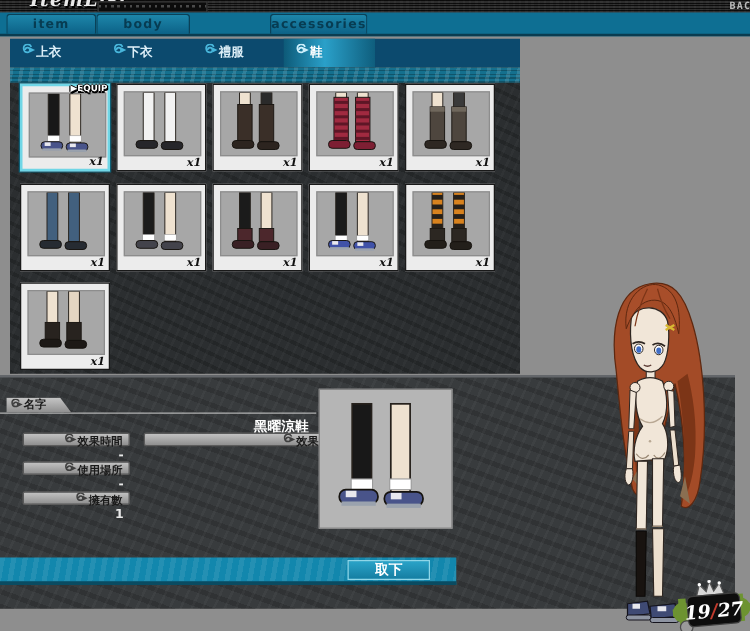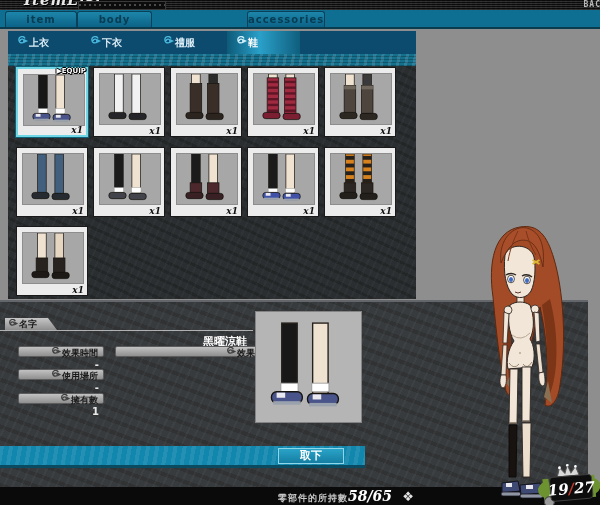--- a/index.html
+++ b/index.html
@@ -76,21 +76,21 @@
 
   <div id="top-strip">
     <span id="logo">ItemList</span>
     <span id="mini-box"></span>
     <span id="back-label">BAC</span>
   </div>
 
   <div id="tab-bar">
       <div class="tab" style="left: 5px; width: 70px;">item</div>
       <div class="tab" style="left: 77px; width: 73px;">body</div>
-      <div class="tab" style="left: 247px; width: 76px;">accessories</div>
+      <div class="tab" style="left: 216px; width: 76px;">accessories</div>
     </div>
 
   <div id="subtab-strip">
       <div class="subtab" style="left: 0px;"><svg viewBox="0 0 14 10" width="13" height="10">
     <path d="M4.5,5 a2,2 0 1,1 2,2 a3.4,3.4 0 1,1 3.2,-4.6" fill="none" stroke="#49b7dc" stroke-width="1.4"></path>
     <path d="M8.5,2.8 L13,5 L8.5,7.2 Z" fill="#49b7dc"></path>
         </svg><span>上衣</span></div>
       <div class="subtab" style="left: 73px;"><svg viewBox="0 0 14 10" width="13" height="10">
     <path d="M4.5,5 a2,2 0 1,1 2,2 a3.4,3.4 0 1,1 3.2,-4.6" fill="none" stroke="#49b7dc" stroke-width="1.4"></path>
     <path d="M8.5,2.8 L13,5 L8.5,7.2 Z" fill="#49b7dc"></path>
@@ -302,25 +302,20 @@
           <rect x="31" y="46.5" width="16" height="2" fill="#9aa2ae"></rect>
       <rect x="12" y="40.5" width="5" height="3" fill="#e8e8ee"></rect>
           <rect x="33" y="41.5" width="5" height="3" fill="#e8e8ee"></rect>
         </svg></div>
   </div>
 
   <div id="action-bar">
     <button id="remove-btn">取下</button>
   </div>
 
-  <div id="bottom-bar">
-    <span id="parts-label">零部件的所持數</span>
-    <span id="parts-count">58/65</span>
-    <span id="diamond-sep">❖</span>
-  </div>
 
   <div id="character">
     <svg viewBox="0 0 150 290" width="150" height="290">
 
       <path d="M72,12 C46,16 40,48 45,82 C48,114 51,146 58,176 C61,183 66,183 66,176 C62,146 60,116 63,94
                L68,92 C66,126 68,150 74,154 L78,150 L92,92
                C99,122 102,158 97,190 C103,194 110,186 112,170 C119,126 115,74 106,44 C99,20 90,9 72,12 Z" fill="#a34b27" stroke="#5e2810" stroke-width="1"></path>
       <path d="M60,90 C58,120 59,150 62,172 L66,170 C63,144 62,116 64,94 Z" fill="#7c3517"></path>
       <path d="M94,90 C100,124 101,158 97,186 C102,182 106,170 108,150 C110,122 106,100 102,84 Z" fill="#7c3517"></path>
       <path d="M58,168 L66,178 L64,158 Z M96,182 L104,188 L100,166 Z" fill="#8a6f52"></path>

